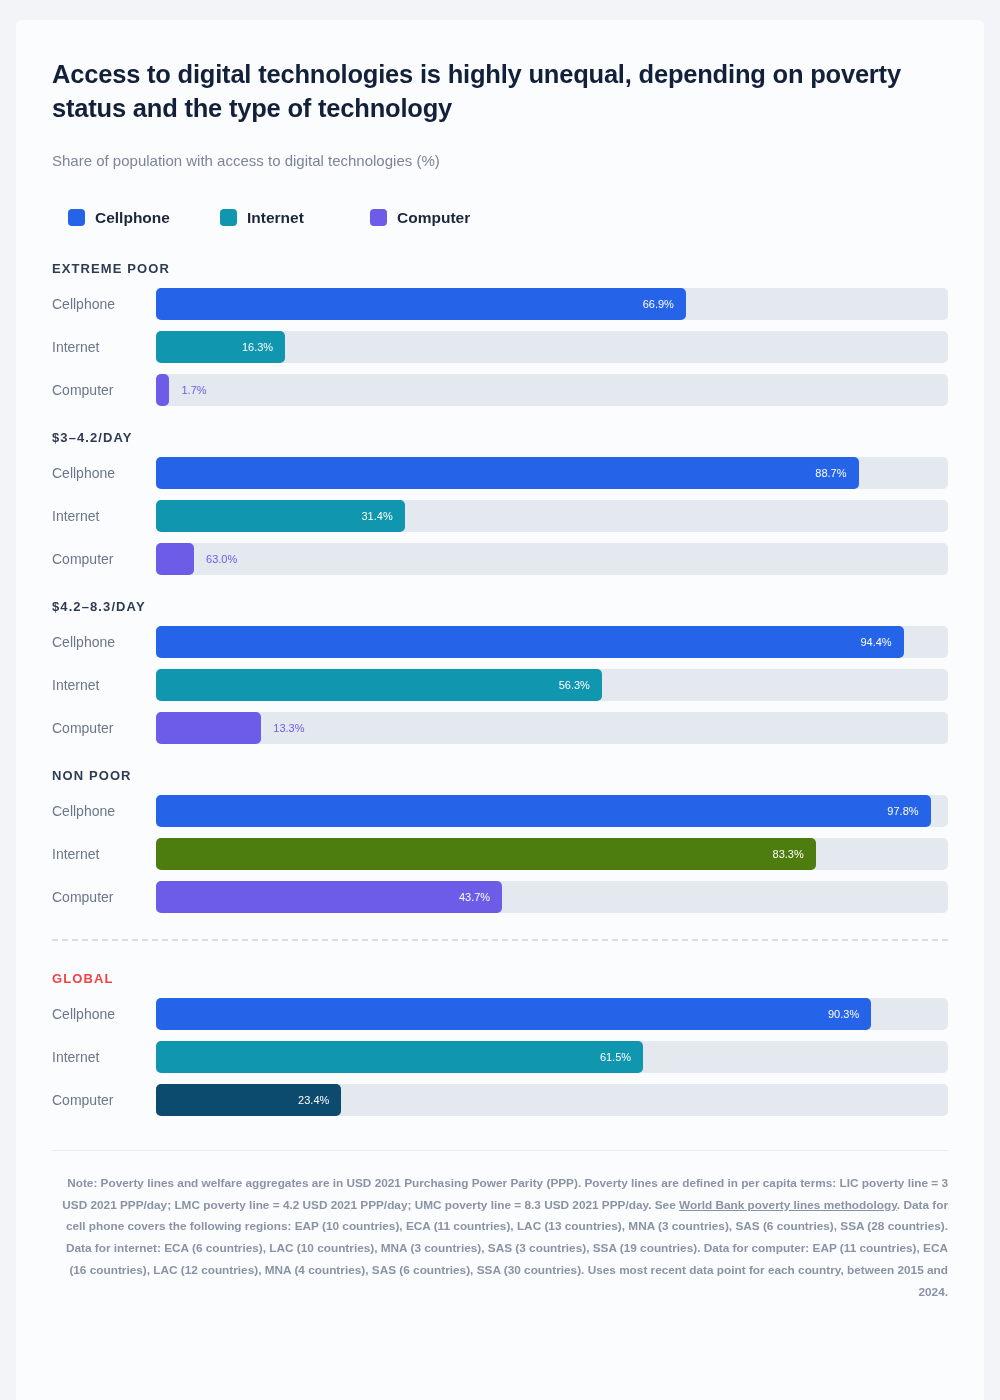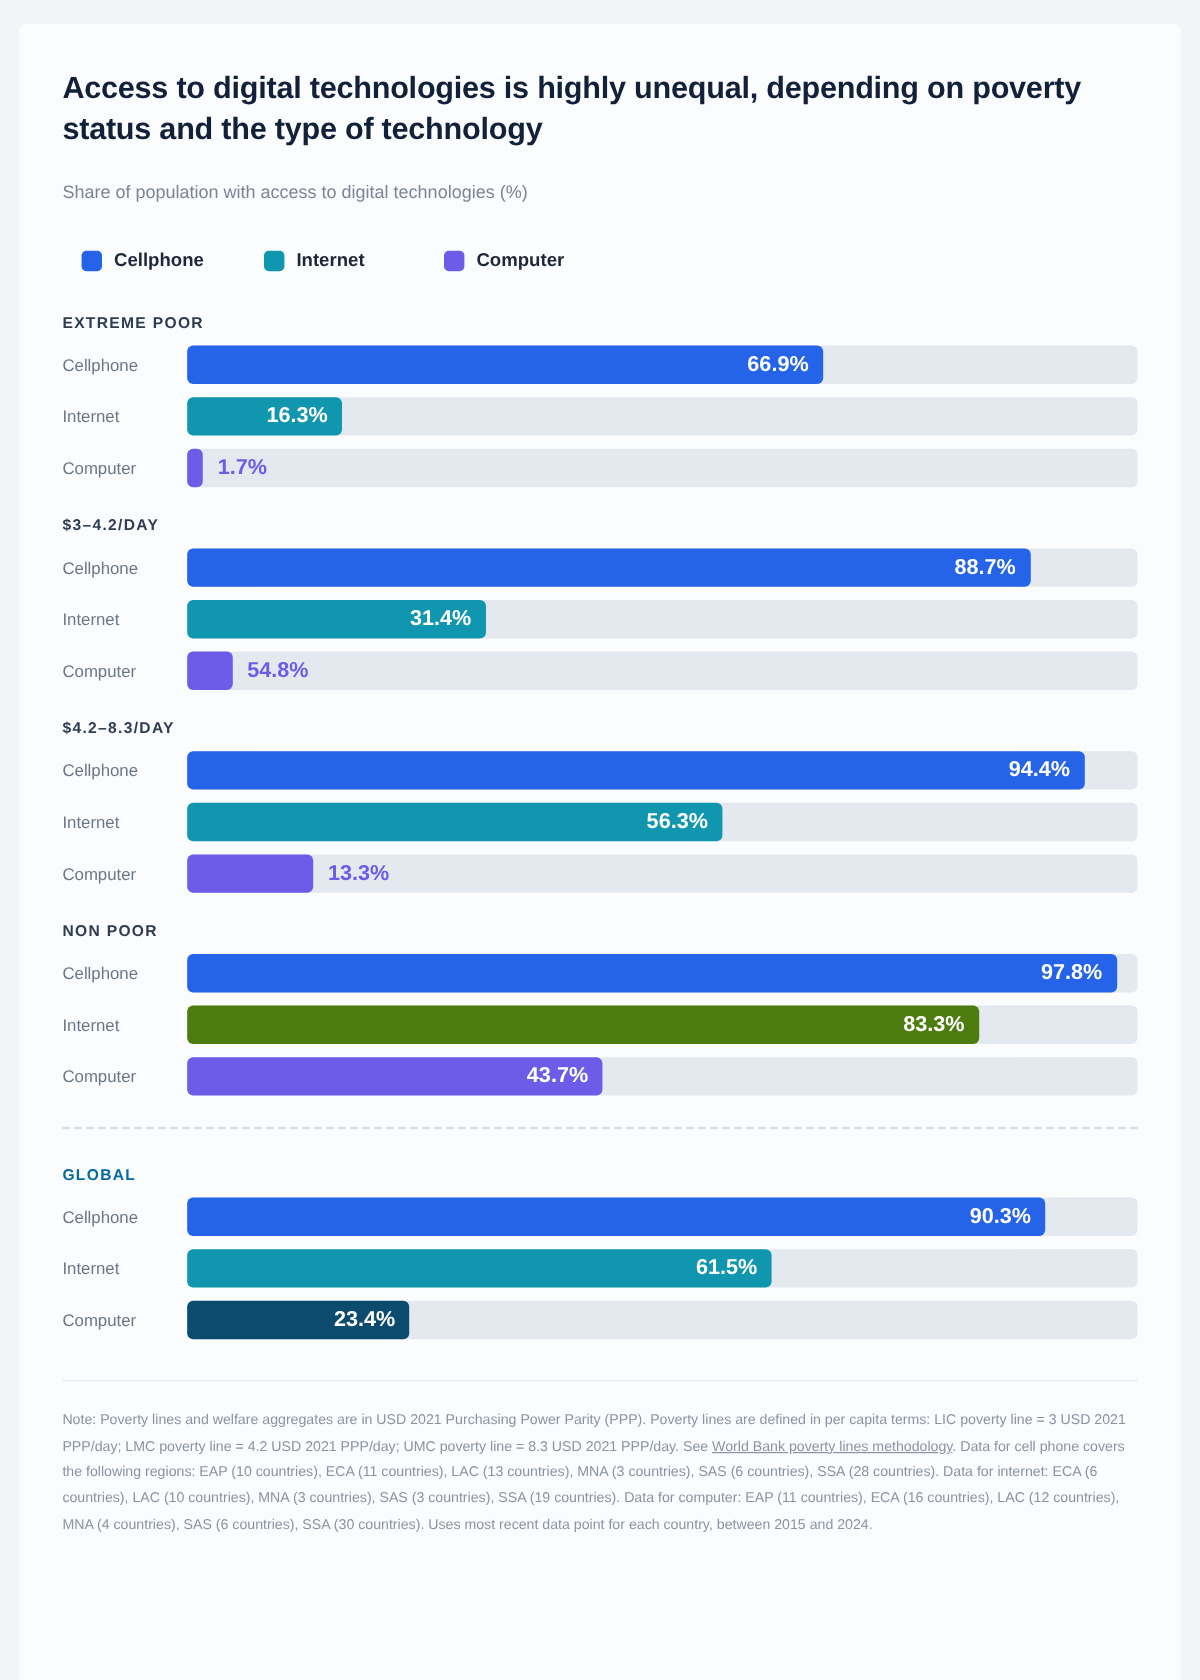--- a/index.html
+++ b/index.html
@@ -73,21 +73,21 @@
   .group { margin-bottom: 24px; }
   .group-label {
     font-size: 13px;
     font-weight: bold;
     letter-spacing: 1.1px;
     color: #2e3b52;
     text-transform: uppercase;
     margin-bottom: 12px;
     display: block;
   }
-  .group-label.accent { color: #0369a1; }
+  .group-label.accent { color: #ef4444; }
   .row {
     display: flex;
     align-items: center;
     height: 32px;
     margin-bottom: 11px;
   }
   .row-label {
     width: 104px;
     flex: none;
     font-size: 14px;
@@ -106,22 +106,22 @@
     position: absolute;
     left: 0;
     top: 0;
     height: 32px;
     border-radius: 5px;
     display: flex;
     align-items: center;
     justify-content: flex-end;
   }
   .bar-value {
-    font-size: 18px;
-    font-weight: bold;
+    font-size: 11px;
+    font-weight: normal;
     color: #ffffff;
     padding-right: 12px;
     white-space: nowrap;
   }
   .bar-value.outside {
     position: absolute;
     left: 100%;
     margin-left: 12px;
     padding-right: 0;
   }
@@ -134,22 +134,23 @@
   .solid-divider {
     border: none;
     border-top: 1px solid #e8ebf0;
     margin: 34px 0 22px 0;
   }
   
   .footnote {
     font-size: 11.8px;
     line-height: 1.85;
     color: #8a93a5;
-    text-align: left;
+    text-align: right;
     max-width: 900px;
+    font-weight: bold;
   }
   .footnote a {
     color: #8a93a5;
     text-decoration: underline;
   }
 </style>
 </head>
 <body>
 
 <div id="card">
@@ -216,21 +217,21 @@
             <div class="track">
               <div class="bar" style="background: rgb(16, 150, 174); width: 31.4%;">
                 <span class="bar-value">31.4%</span>
               </div>
             </div>
           </div>
           <div class="row">
             <div class="row-label">Computer</div>
             <div class="track">
               <div class="bar" style="background: rgb(108, 92, 231); width: 4.8%;">
-                <span class="bar-value outside" style="color: rgb(108, 92, 231);">54.8%</span>
+                <span class="bar-value outside" style="color: rgb(108, 92, 231);">63.0%</span>
               </div>
             </div>
           </div>
         </div>
         <div class="group">
           <span class="group-label">$4.2–8.3/DAY</span>
           <div class="row">
             <div class="row-label">Cellphone</div>
             <div class="track">
               <div class="bar" style="background: rgb(37, 99, 232); width: 94.4%;">

